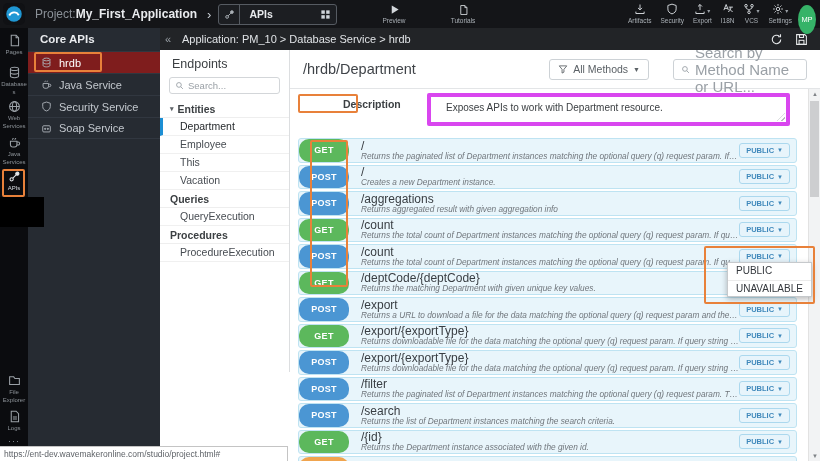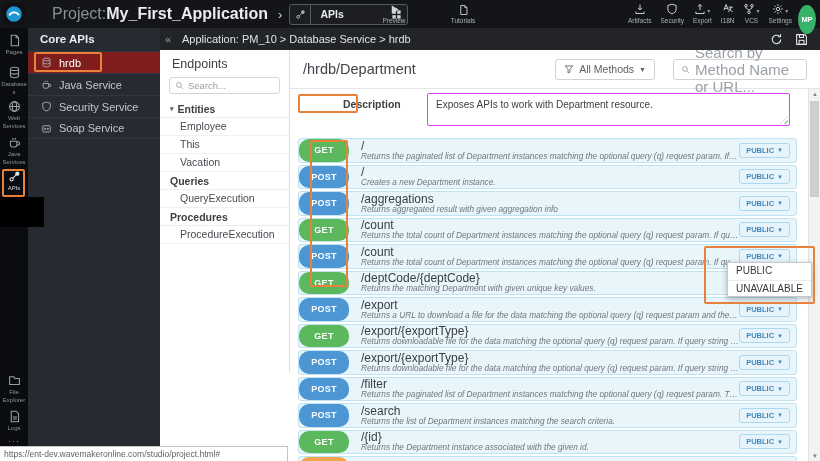--- a/index.html
+++ b/index.html
@@ -3,34 +3,34 @@
 <meta charset="utf-8">
 <style>
   * { margin:0; padding:0; box-sizing:border-box; }
   html,body { width:820px; height:461px; font-family:"Liberation Sans",sans-serif; }
   .screen { position:relative; width:820px; height:461px; overflow:hidden; background:#fff; }
   .icon { display:inline-flex; align-items:center; justify-content:center; line-height:0; }
 
   
   .topbar { position:absolute; left:0; top:0; width:820px; height:28px; background:#141518; display:flex; align-items:center; color:#c9ced4; z-index:20; }
   .logo { width:22px; height:22px; margin:0 10px 0 3px; border-radius:5px; background:#101114; display:flex; align-items:center; justify-content:center; }
-  .project { font-size:16px; color:#8a9097; white-space:nowrap;margin-left:17px; }
+  .project { font-size:12px; color:#8a9097; white-space:nowrap; }
   .project b { color:#e9ebee; font-weight:bold; }
   .crumb-chev { color:#cfd4da; font-size:13px; margin:0 7px 0 10px; }
   .apis-tab { display:flex; align-items:center; height:21px; width:119px; border:1px solid #565b62; border-radius:3px; background:#1c1e22; }
   .tab-iconbox { width:21px; height:100%; border-right:1px solid #565b62; display:flex; align-items:center; justify-content:center; color:#aab0b6; }
   .tab-label { flex:1; padding-left:9px; font-size:10.5px; font-weight:bold; color:#e9ebee; }
   .tab-grid { margin-right:5px; color:#cfd4da; }
   .tb-action { position:absolute; top:3px; display:flex; flex-direction:column; align-items:center; gap:1px; font-size:6.5px; color:#aab0b6; cursor:pointer; }
   .tb-action .icon { height:13px; color:#d2d6da; }
   .tb-right { position:absolute; right:28px; top:3px; display:flex; gap:9px; }
   .tb-right .tb-ritem { position:static; display:flex; flex-direction:column; align-items:center; gap:1px; font-size:6.5px; color:#aab0b6; cursor:pointer; }
   .tb-ritem .iconrow { display:flex; align-items:flex-start; height:13px; color:#d2d6da; }
   .tb-caret { font-size:6px; color:#9aa0a6; margin-left:1px; margin-top:4px; }
-  .avatar { position:absolute; right:4px; top:5px; width:18px; height:29px; border-radius:50%; background:#36b368; color:#fff; font-size:7.5px; font-weight:bold; display:flex; align-items:center; justify-content:center; }
+  .avatar { position:absolute; right:4px; top:5px; width:18px; height:29px; border-radius:50%; background:#36b368; color:#fff; font-size:7.5px; font-weight:normal; display:flex; align-items:center; justify-content:center; }
 
   
   .rail { position:absolute; left:0; top:28px; width:28px; height:433px; background:#0b0c0f; z-index:10; }
   .rail-item { position:absolute; left:0; width:28px; display:flex; flex-direction:column; align-items:center; gap:2px; color:#8d9399; font-size:6px; text-align:center; cursor:pointer; }
   .rail-item .icon { color:#9aa0a6; }
   .rail-item.active { color:#d7dbdf; }
   .rail-item.active .icon { color:#e2e6e9; }
   .rail-item .lbl { width:27px; line-height:1.25; word-wrap:break-word; }
   .rail-ext { position:absolute; left:0; top:197px; width:44px; height:30px; background:#000; z-index:11; }
   .rail-dots { position:absolute; left:0; top:408px; width:28px; text-align:center; color:#8d9399; font-size:9px; letter-spacing:1px; }
@@ -57,26 +57,26 @@
   .ep-group-h { height:18px; display:flex; align-items:center; gap:4px; padding-left:10px; font-size:10.5px; font-weight:bold; color:#3c4043; border-bottom:1px solid #eeeeee; cursor:pointer; }
   .ep-group-h .caret { font-size:7px; color:#5f6368; }
   .ep-item { height:18px; line-height:17px; padding-left:20px; font-size:10.5px; color:#474c52; border-bottom:1px solid #f0f0f0; cursor:pointer; }
   .ep-item.selected { border-left:3px solid #1d8fd4; padding-left:17px; color:#1f2326; }
 
   
   .content { position:absolute; left:290px; top:50px; width:530px; height:411px; background:#fff; overflow:hidden; z-index:3; }
   .toolbar { height:39px; border-bottom:1px solid #e3e5e7; display:flex; align-items:center; padding:0 13px; }
   .page-title { font-size:14.5px; color:#3f4348; white-space:nowrap; }
   .toolbar .spacer { flex:1; }
-  .methods-btn { height:21px; border:1px solid #cdd2d6; border-radius:3px; background:#fff; display:flex; align-items:center; gap:5px; padding:0 8px; font-size:10.5px; color:#5b6166; margin-right:18px; cursor:pointer; }
+  .methods-btn { height:21px; border:1px solid #cdd2d6; border-radius:3px; background:#fff; display:flex; align-items:center; gap:5px; padding:0 8px; font-size:10.5px; color:#5b6166; margin-right:24px; cursor:pointer; }
   .methods-btn .caret { font-size:7px; color:#5b6166; }
   .methods-btn .icon { color:#5b6166; }
   .m-search { width:134px; height:21px; border:1px solid #cdd2d6; border-radius:3px; display:flex; align-items:center; gap:5px; padding:0 7px; color:#9aa0a6; font-size:15px; cursor:text; }
   .desc-label { position:absolute; left:13px; top:48px; font-size:10.5px; font-weight:bold; color:#3c4043;margin-left:40px; }
-  .desc-box { position:absolute; left:137px; top:43px; width:363px; height:33px; border:1px solid #d946ef; border-radius:2px; padding:5px 8px; font-size:10px; color:#3c4043; background:#fff; }
+  .desc-box { position:absolute; left:137px; top:43px; width:363px; height:33px; border:4px solid #d946ef; border-radius:2px; padding:5px 15px; font-size:10px; color:#3c4043; background:#fff; }
   .desc-grip { position:absolute; right:1px; bottom:1px; width:8px; height:8px;
     background:repeating-linear-gradient(315deg, transparent 0 2px, #b9bdc1 2px 3px); clip-path:polygon(100% 0,100% 100%,0 100%); }
   .rows { position:absolute; left:8px; top:88px; width:499px; height:323px; overflow:hidden; }
   .api-row { height:24.5px; margin-bottom:2px; background:#e8f5fb; border:1px solid #bee3f2; border-radius:3px; display:flex; align-items:stretch; cursor:pointer; }
   .badge { width:50px; border-radius:10px; display:flex; align-items:center; justify-content:center; color:#fff; font-weight:bold; font-size:9px; letter-spacing:.3px; }
   .badge.get { background:#5cb85c; }
   .badge.post { background:#4b96d3; }
   .badge.put { background:#f0a44e; }
   .row-text { margin-left:12px; display:flex; flex-direction:column; justify-content:center; overflow:hidden; flex:1; }
   .row-path { font-size:12px; color:#383d42; line-height:12px; white-space:nowrap; }
@@ -374,20 +374,21 @@
             <path d="M10.2 10.2L14 14"></path>
           </svg>
         </span>
       <span>Search...</span>
     </div>
     <div id="ep-groups">
         <div class="ep-group-h">
           <span class="caret">▾</span>
           <span>Entities</span>
         </div>
+        <div class="ep-item selected">Department</div>
         <div class="ep-item">Employee</div>
         <div class="ep-item">This</div>
         <div class="ep-item">Vacation</div>
         <div class="ep-group-h">
           <span>Queries</span>
         </div>
         <div class="ep-item">QueryExecution</div>
         <div class="ep-group-h">
           <span>Procedures</span>
         </div>

